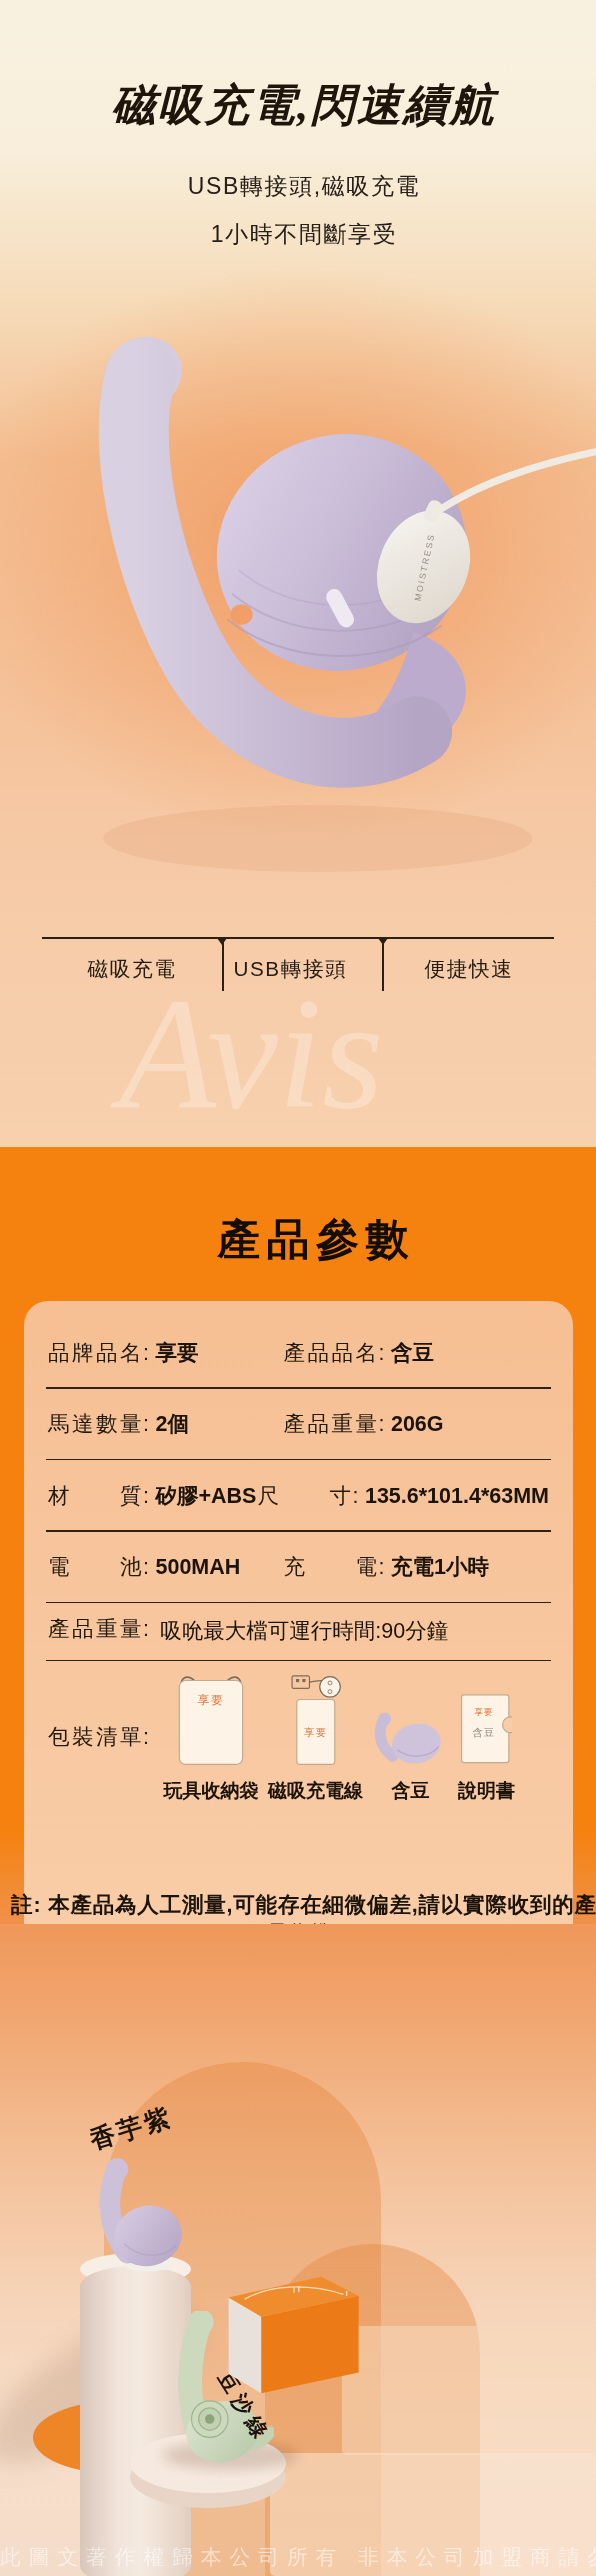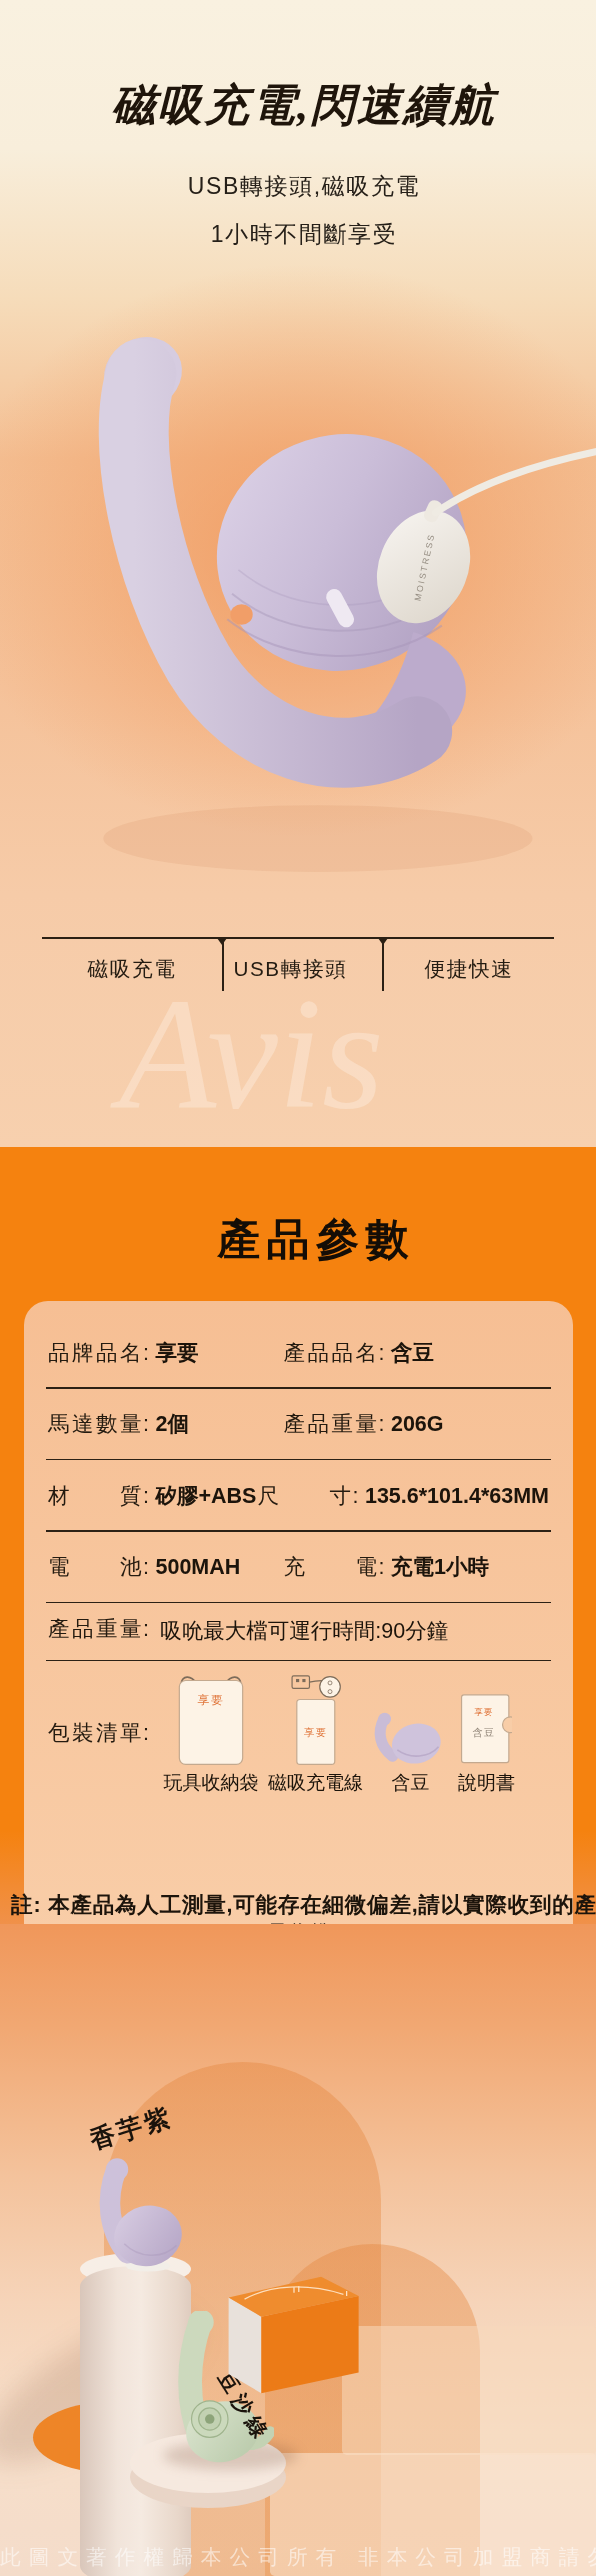--- a/index.html
+++ b/index.html
@@ -45,21 +45,21 @@
   .jl{display:inline-block;width:4.35em;text-align:justify;text-align-last:justify;color:#241b10;}
   .colon{margin:0 6.4px 0 1.6px;color:#241b10;}
   .val{font-weight:700;color:#1c140b;}
   .hdiv{height:1.6px;background:#2c2115;margin:0 22px;}
   .usage{display:flex;padding:11px 24px 9.5px;font-size:21.5px;}
   .usage-lines{margin-left:4.8px;font-weight:400;line-height:1.66;color:#1c140b;}
   .packing{display:flex;align-items:center;padding:8px 6.4px 0 24px;font-size:21.5px;}
   .pk-items{display:flex;align-items:flex-end;margin-left:8px;gap:9.5px;}
   .pk-item{display:flex;flex-direction:column;align-items:center;}
   .pk-fig{height:97px;display:flex;align-items:flex-end;justify-content:center;}
-  .pk-cap{margin-top:4px;font-size:19px;font-weight:400;color:#1c140b;white-space:nowrap;text-align:right;}
+  .pk-cap{margin-top:12px;font-size:19px;font-weight:700;color:#1c140b;white-space:nowrap;text-align:right;}
   .note{position:absolute;top:743px;left:0;width:100%;margin:0;text-align:center;
     font-size:21.5px;font-weight:700;letter-spacing:0.8px;color:#1c140b;}
 
   
   .gallery{top:1924px;height:652px;
     background:linear-gradient(180deg,#f0975a 0%,#f1a873 16%,#f4c29b 38%,#f6d4b9 58%,#f7dfca 78%,#f4dcca 100%);}
   .arch{position:absolute;border-radius:794px 794px 0 0;
     background:linear-gradient(180deg,rgba(227,130,56,.38),rgba(233,148,78,.46));}
   .arch1{left:104px;top:138px;width:277px;height:514px;}
   .arch2{left:265px;top:320px;width:215px;height:332px;}

